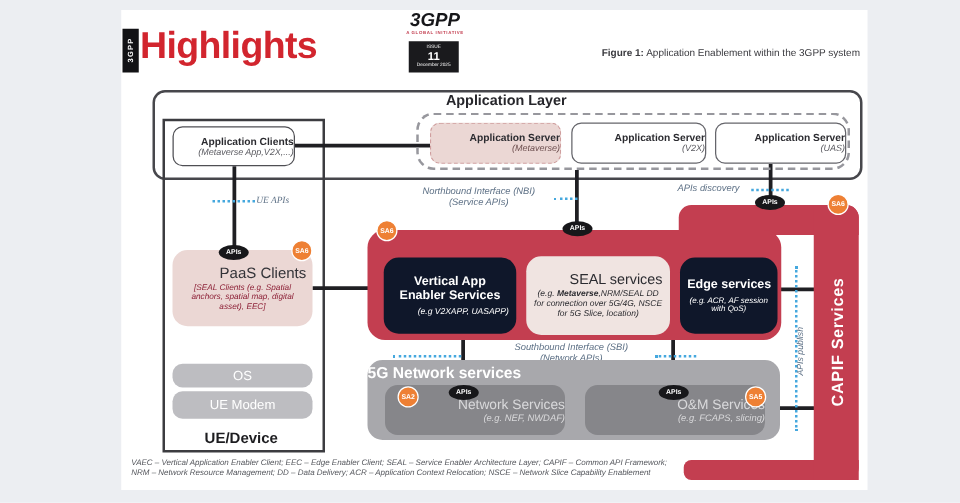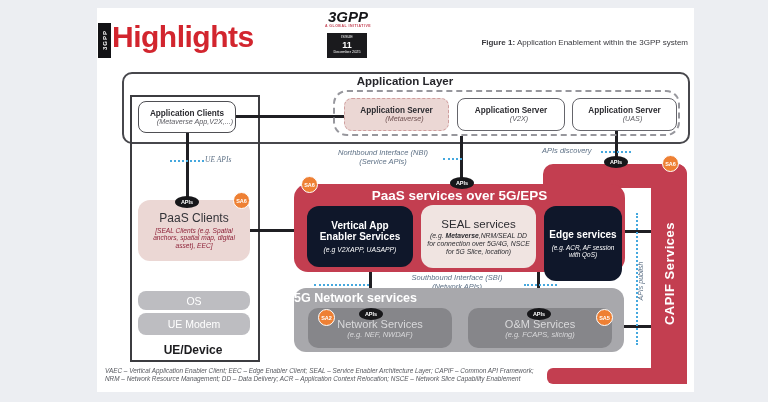--- a/index.html
+++ b/index.html
@@ -18,21 +18,21 @@
   .issue-n{font-size:9px;font-weight:bold;margin:1px 0;}
   .caption{left:428px;top:38px;width:260px;text-align:right;font-size:8px;color:#3a3a3f;}
   .caption b{font-weight:bold;}
   
   .applayer{left:122px;top:72px;width:564px;height:68px;border:2px solid #47474c;border-radius:10px;}
   .applayer-title{left:340px;top:75px;width:130px;text-align:center;font-weight:bold;font-size:11.5px;color:#26262b;}
   .uedev{left:130px;top:95px;width:126px;height:263px;border:2px solid #3c3c40;background:transparent;}
   .uedev-label{left:140px;top:343px;width:106px;text-align:center;font-weight:bold;font-size:12px;color:#1d1d20;}
   .dashwrap{left:333px;top:90px;width:347px;height:46px;border:2px dashed #97979d;border-radius:14px;box-sizing:border-box;}
   
-  .nodebox{display:flex;flex-direction:column;align-items:center;justify-content:center;text-align:center;box-sizing:border-box;}
+  .nodebox{display:flex;flex-direction:column;align-items:flex-end;justify-content:center;text-align:center;box-sizing:border-box;}
   .appclients{left:138px;top:101px;width:98px;height:32px;background:#fff;border:1.5px solid #4f4f54;border-radius:8px;}
   .srv{top:98px;height:33px;border-radius:8px;}
   .srv-title{font-weight:bold;font-size:8.2px;color:#2b2b30;line-height:9px;}
   .srv-sub{font-style:italic;font-size:7.2px;color:#5c5c62;line-height:8px;padding-left:16px;}
   .srv-mv{left:344px;width:105px;background:#EBD7D4;border:1.2px dashed #cf9e9e;}
   .srv-mv .srv-sub{color:#6E5050;}
   .srv-v2x{left:457px;width:108px;background:#fff;border:1.5px solid #65656b;}
   .srv-uas{left:572px;width:105px;background:#fff;border:1.5px solid #65656b;}
   
   .hline{background:#1f1f23;height:2.5px;}
@@ -144,31 +144,30 @@
     <div class="srv-title">Application Server</div>
     <div class="srv-sub">(UAS)</div>
   </div>
 
   <div class="abs red shoulder"></div>
   <div class="abs red bottomband"></div>
   <div class="abs red capifbar">
       <span>CAPIF Services</span>
     </div>
   <div class="abs red paasbox"></div>
-  <div class="abs paas-title">PaaS services over 5G/EPS</div>
 
   <div class="abs nodebox darkbox" style="left:307px;top:206px;width:106px;height:61px;padding:0 6px;">
     <div class="db-title">Vertical App Enabler Services</div>
     <div class="db-sub">(e.g V2XAPP, UASAPP)</div>
   </div>
   <div class="abs nodebox sealbox">
     <div class="seal-title">SEAL services</div>
     <div class="seal-sub"><span>(e.g. </span><b>Metaverse</b><span>,NRM/SEAL DD for connection over 5G/4G, NSCE for 5G Slice, location)</span></div>
   </div>
-  <div class="abs nodebox darkbox" style="left:544px;top:206px;width:78px;height:75px;padding:0 5px;">
+  <div class="abs nodebox darkbox" style="left:544px;top:206px;width:78px;height:61px;padding:0 5px;">
     <div class="db-title">Edge services</div>
     <div class="db-sub" style="font-size:6.4px;">(e.g. ACR, AF session with QoS)</div>
   </div>
 
   <div class="abs netouter"></div>
   <div class="abs net-title">5G Network services</div>
   <div class="abs nodebox graybox" style="left:308px;top:308px;width:144px;height:40px;">
     <div class="gb-title">Network Services</div>
     <div class="gb-sub">(e.g. NEF, NWDAF)</div>
   </div>

